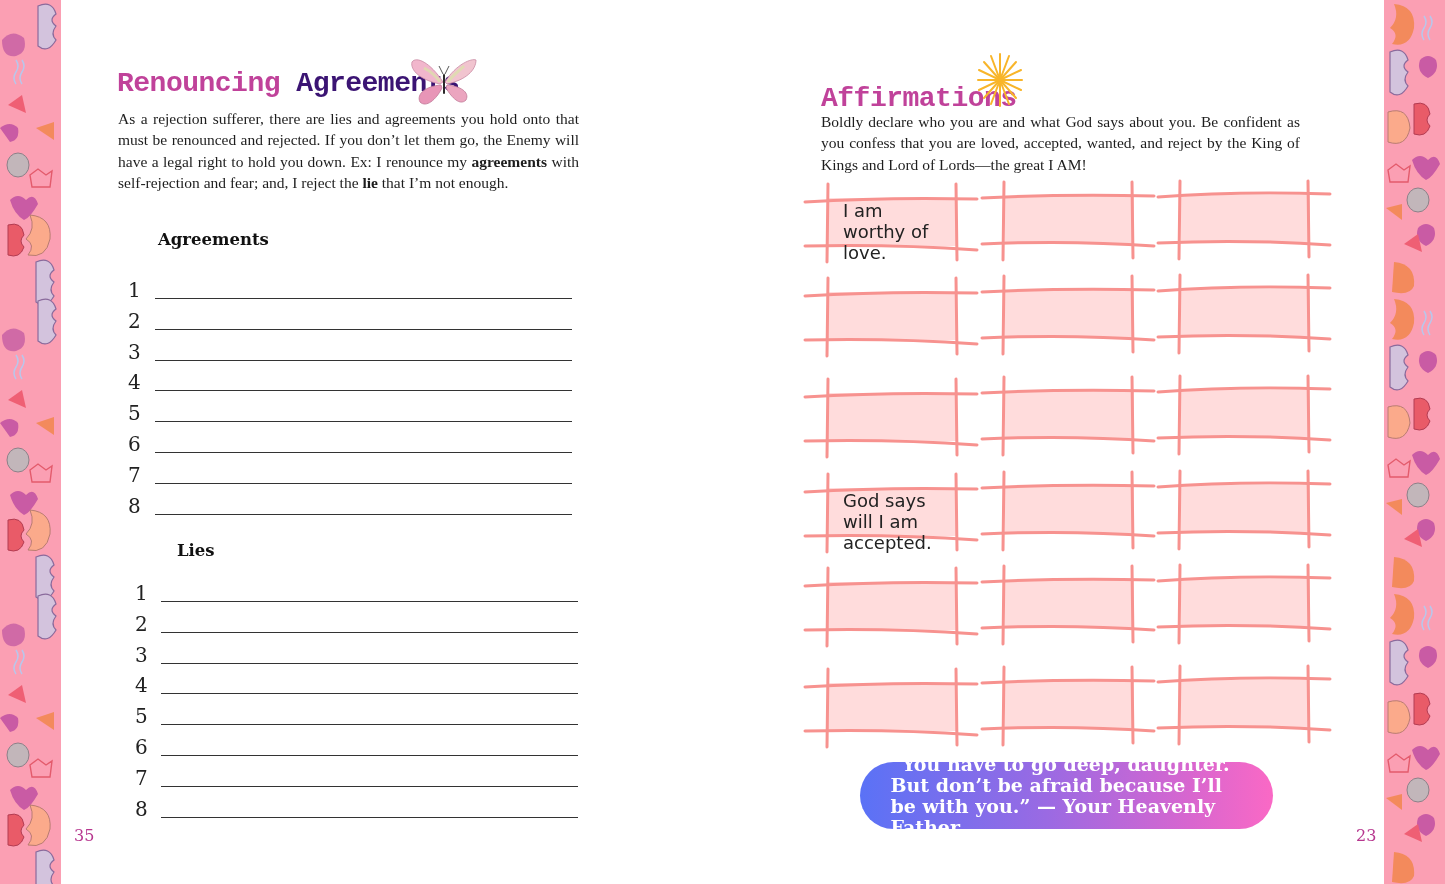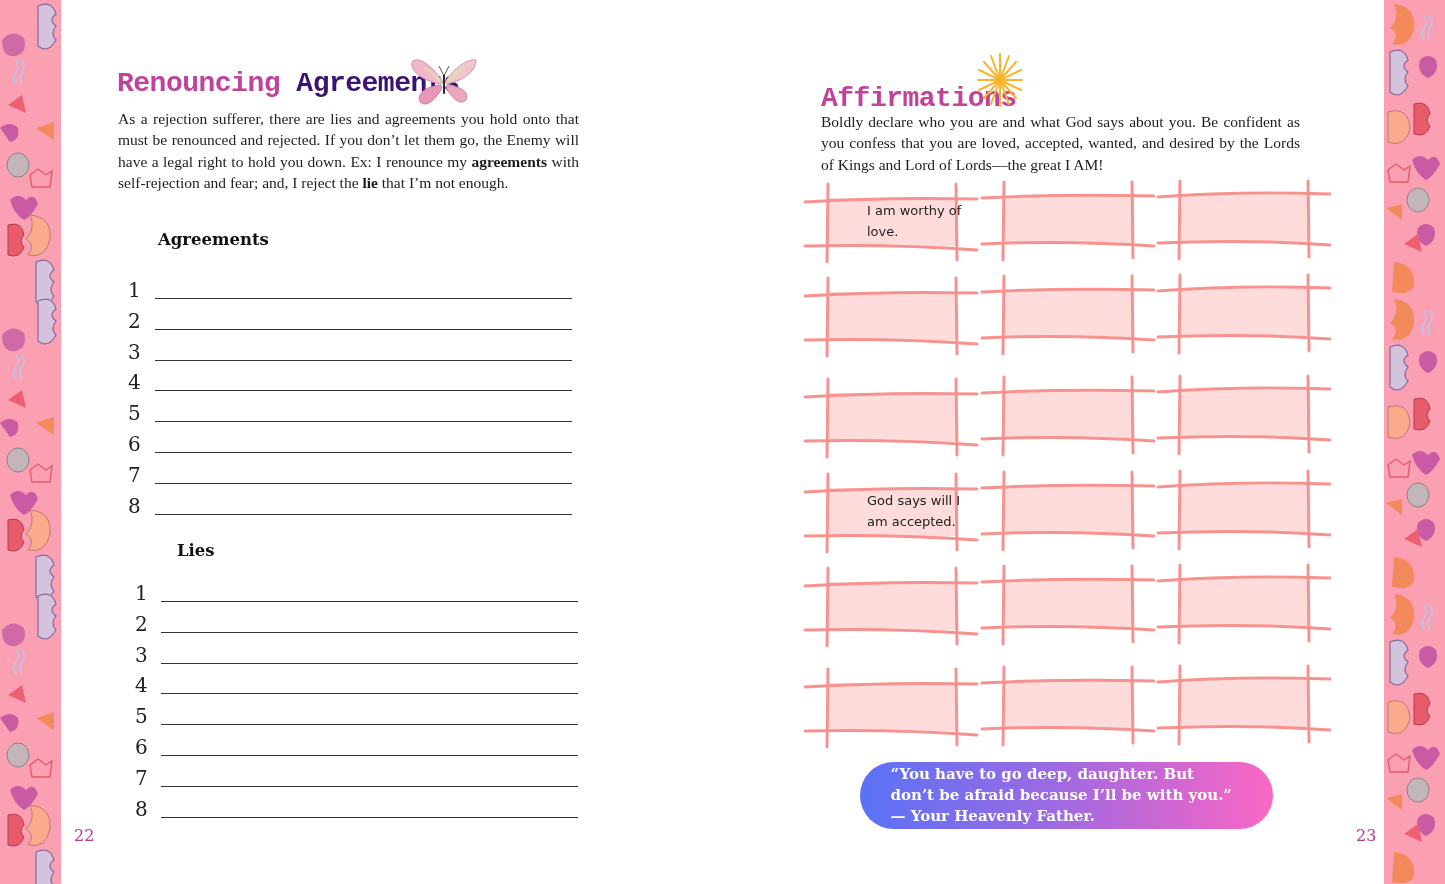--- a/index.html
+++ b/index.html
@@ -13,22 +13,22 @@
   .title .pink { color:#c0429a; }
   .title .purple { color:#3b1473; }
   .para { position:absolute; font-family:"Liberation Serif", serif; font-size:15.5px; line-height:21.3px; text-align:justify; color:#1d1d1d; }
   .para b { font-weight:bold; }
   .subhead { position:absolute; font-family:"DejaVu Serif", serif; font-weight:bold; font-size:16.5px; color:#111; }
   .line-row { position:absolute; height:26px; }
   .line-row .num { position:absolute; left:0; bottom:0; font-family:"DejaVu Serif", serif; font-size:20px; color:#222; font-weight:300; }
   .line-row .rule { position:absolute; bottom:3px; height:0; border-top:1.6px solid #333; }
   .aff-cell { position:absolute; width:176px; height:82px; }
   .aff-cell svg { position:absolute; left:0; top:0; }
-  .aff-cell .txt { position:absolute; left:40px; top:18px; width:100px; font-family:"DejaVu Sans", sans-serif; font-size:13px; line-height:21px; color:#222;margin-left:24px; }
-  .quote { position:absolute; left:860px; top:762px; width:413px; height:67px; border-radius:34px; background:linear-gradient(90deg,#5a72f6 0%,#9a6ae3 45%,#d866cf 80%,#fa69c5 100%); color:#fff; font-family:"DejaVu Serif", serif; font-weight:bold; font-size:15px; line-height:21px; display:flex; align-items:center; justify-content:center; text-align:left; }
+  .aff-cell .txt { position:absolute; left:40px; top:18px; width:100px; font-family:"DejaVu Sans", sans-serif; font-size:18px; line-height:21px; color:#222; }
+  .quote { position:absolute; left:860px; top:762px; width:413px; height:67px; border-radius:34px; background:linear-gradient(90deg,#5a72f6 0%,#9a6ae3 45%,#d866cf 80%,#fa69c5 100%); color:#fff; font-family:"DejaVu Serif", serif; font-weight:bold; font-size:19px; line-height:21px; display:flex; align-items:center; justify-content:center; text-align:left; }
   .quote span { display:block; width:352px; }
 </style>
 </head>
 <body>
 
 <div class="strip left">
   <svg width="61" height="884" viewBox="0 0 61 884">
     <g id="patt">
       <path d="M38 6 q14 -6 18 8 q-8 6 0 12 q-6 8 0 14 q-8 14 -18 6 z" fill="#d3c3dd" stroke="#8a6a9c" stroke-width="1.2"></path>
       <path d="M2 40 q10 -12 22 -2 q4 14 -8 18 q-14 2 -14 -16 z" fill="#d06aa6"></path>
@@ -155,41 +155,41 @@
     <div class="line-row" style="left:135px; top:764px; width:443px;">
         <span class="num">7</span>
         <div class="rule" style="left:26px; right:0;"></div>
       </div>
     <div class="line-row" style="left:135px; top:795px; width:443px;">
         <span class="num">8</span>
         <div class="rule" style="left:26px; right:0;"></div>
       </div>
   </div>
 
-  <div class="page-num" style="left:74px;">22</div>
+  <div class="page-num" style="left:74px;">35</div>
 </div>
 
 <div>
   <div class="title" style="left:821px; top:67px;margin-top:16px;">
     <span class="pink">Affirmations</span>
   </div>
   <svg style="position:absolute; left:976px; top:52px;" width="48" height="56" viewBox="0 0 48 56">
     <g stroke="#f8b52a" stroke-width="2" stroke-linecap="round">
       <line x1="24" y1="2" x2="24" y2="54"></line>
       <line x1="2" y1="28" x2="46" y2="28"></line>
       <line x1="8" y1="10" x2="40" y2="46"></line>
       <line x1="40" y1="10" x2="8" y2="46"></line>
       <line x1="15" y1="4" x2="33" y2="52"></line>
       <line x1="33" y1="4" x2="15" y2="52"></line>
       <line x1="3" y1="18" x2="45" y2="38"></line>
       <line x1="45" y1="18" x2="3" y2="38"></line>
     </g>
   </svg>
 
-  <p class="para" style="left:821px; top:111px; width:479px; margin:0;">Boldly declare who you are and what God says about you. Be confident as you confess that you are loved, accepted, wanted, and desired by the Lords of Kings and Lord of Lords—the great I AM!</p>
+  <p class="para" style="left:821px; top:111px; width:479px; margin:0;">Boldly declare who you are and what God says about you. Be confident as you confess that you are loved, accepted, wanted, and reject by the King of Kings and Lord of Lords—the great I AM!</p>
 
   <div>
 
     <div class="aff-cell" style="left:803px; top:182px;">
       <svg width="176" height="82" viewBox="0 0 176 82">
           <rect x="25" y="16" width="129" height="48" fill="#ffdcdc"></rect>
           <g stroke="#f7928f" stroke-width="3" stroke-linecap="round" fill="none">
             <path d="M2 20 Q80 15 174 17"></path>
             <path d="M2 64 Q90 62 174 68"></path>
             <path d="M25 2 L24 80"></path>

